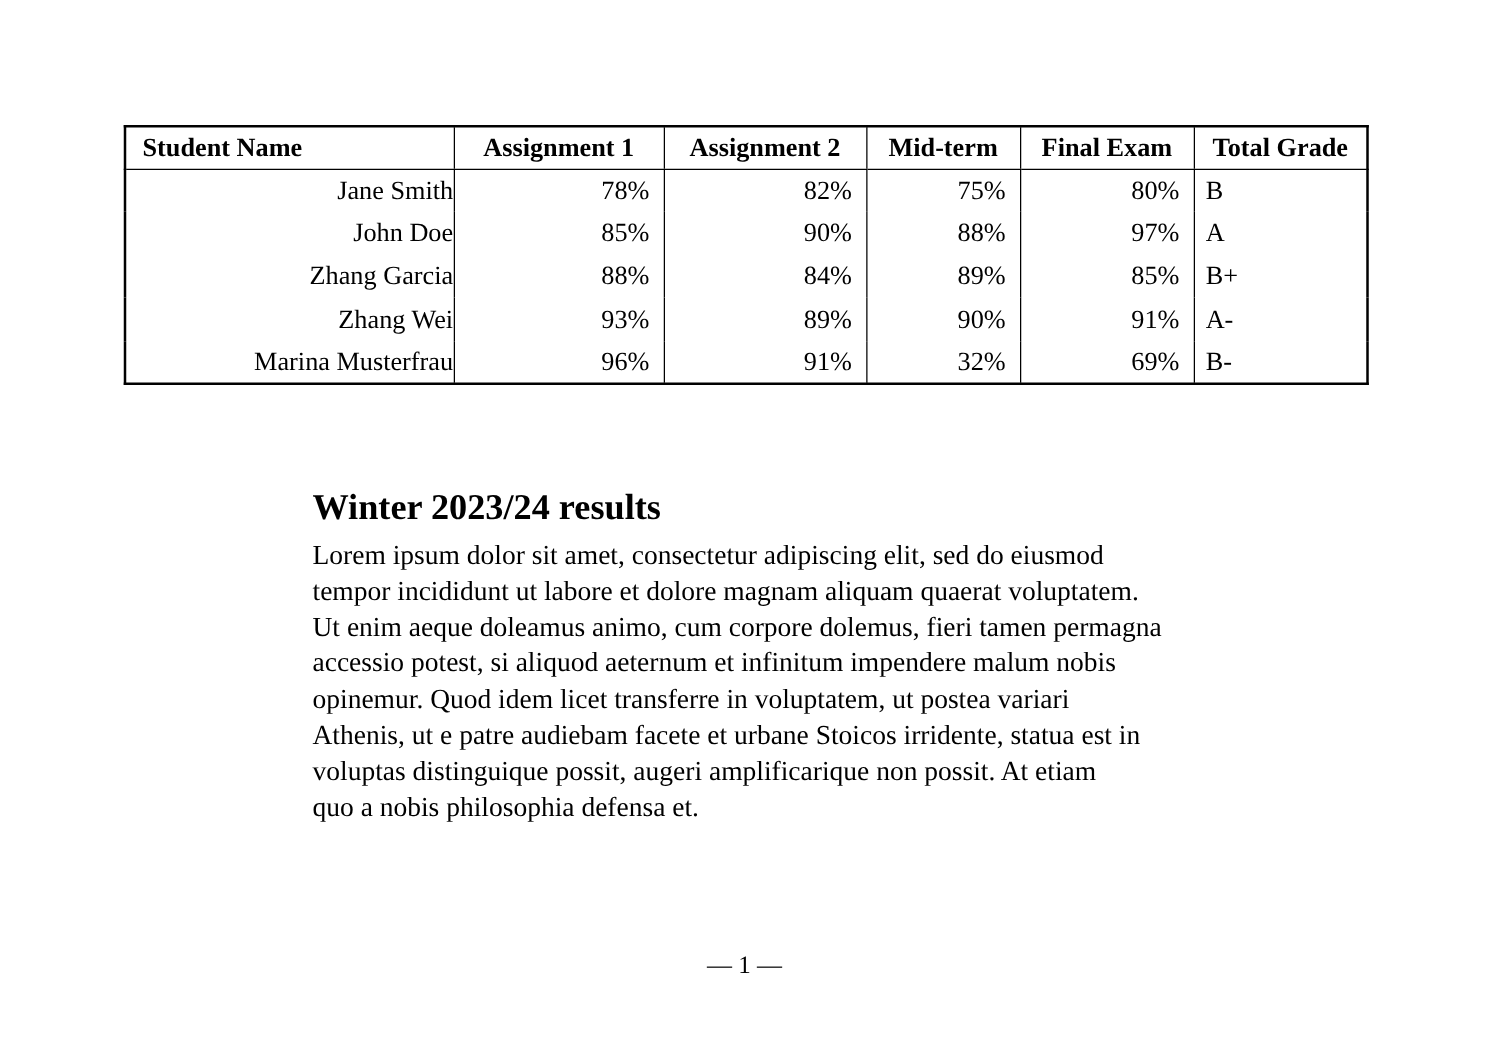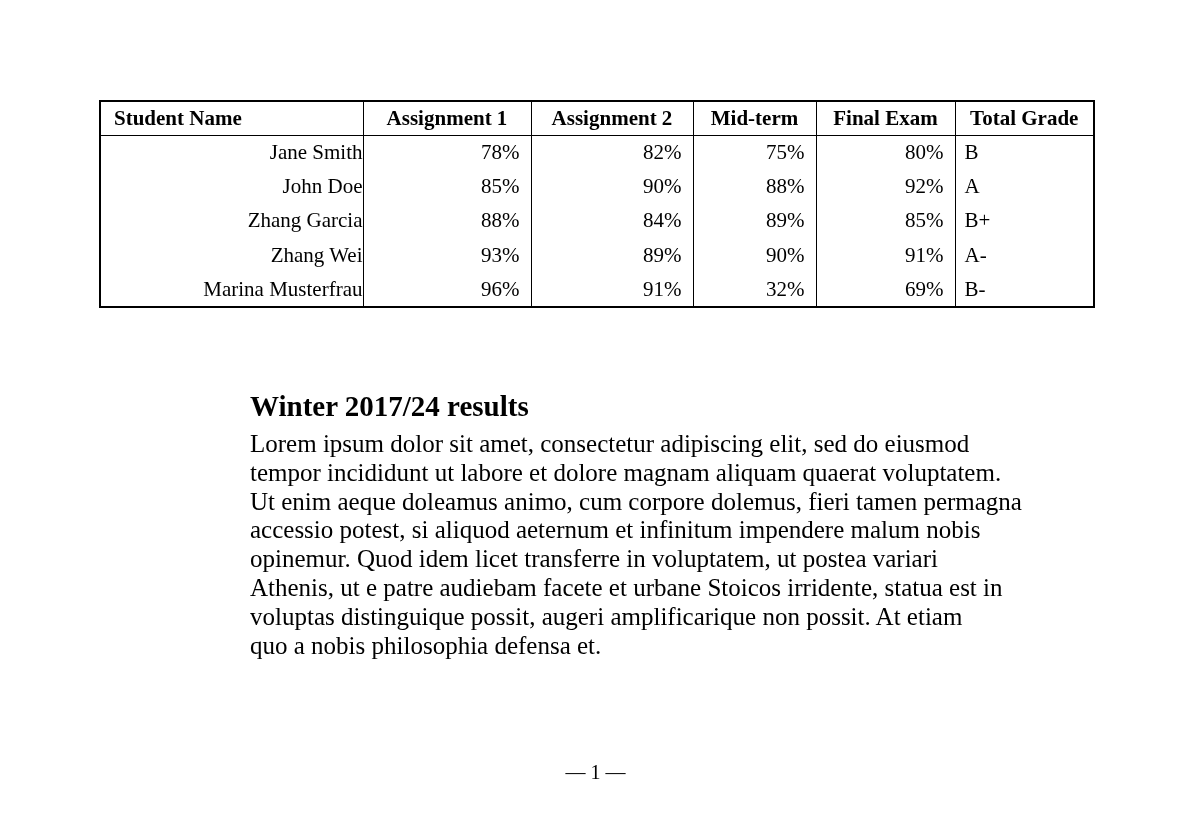--- a/index.html
+++ b/index.html
@@ -51,21 +51,21 @@
     top: 389px;
     width: 710px;
   }
   .section h1 {
     margin: 0 0 7px 0;
     font-size: 29px;
     line-height: 34px;
     font-weight: 700;
   }
   .para-line {
-    font-size: 25px;
+    font-size: 22px;
     line-height: 28.8px;
     white-space: nowrap;
   }
 
   
   .footer {
     position: absolute;
     left: 0;
     right: 0;
     top: 761px;
@@ -104,21 +104,21 @@
           <td class="cell-num">82%</td>
           <td class="cell-num">75%</td>
           <td class="cell-num">80%</td>
           <td class="cell-grade">B</td>
         </tr>
         <tr>
           <td class="cell-name">John Doe</td>
           <td class="cell-num">85%</td>
           <td class="cell-num">90%</td>
           <td class="cell-num">88%</td>
-          <td class="cell-num">92%</td>
+          <td class="cell-num">97%</td>
           <td class="cell-grade">A</td>
         </tr>
         <tr>
           <td class="cell-name">Zhang Garcia</td>
           <td class="cell-num">88%</td>
           <td class="cell-num">84%</td>
           <td class="cell-num">89%</td>
           <td class="cell-num">85%</td>
           <td class="cell-grade">B+</td>
         </tr>
@@ -135,21 +135,21 @@
           <td class="cell-num">96%</td>
           <td class="cell-num">91%</td>
           <td class="cell-num">32%</td>
           <td class="cell-num">69%</td>
           <td class="cell-grade">B-</td>
         </tr>
       </tbody>
   </table>
 
   <div class="section">
-    <h1>Winter 2017/24 results</h1>
+    <h1>Winter 2023/24 results</h1>
     <div id="paragraph">
         <div class="para-line">Lorem ipsum dolor sit amet, consectetur adipiscing elit, sed do eiusmod</div>
         <div class="para-line">tempor incididunt ut labore et dolore magnam aliquam quaerat voluptatem.</div>
         <div class="para-line">Ut enim aeque doleamus animo, cum corpore dolemus, fieri tamen permagna</div>
         <div class="para-line">accessio potest, si aliquod aeternum et infinitum impendere malum nobis</div>
         <div class="para-line">opinemur. Quod idem licet transferre in voluptatem, ut postea variari</div>
         <div class="para-line">Athenis, ut e patre audiebam facete et urbane Stoicos irridente, statua est in</div>
         <div class="para-line">voluptas distinguique possit, augeri amplificarique non possit. At etiam</div>
         <div class="para-line">quo a nobis philosophia defensa et.</div>
       </div>

